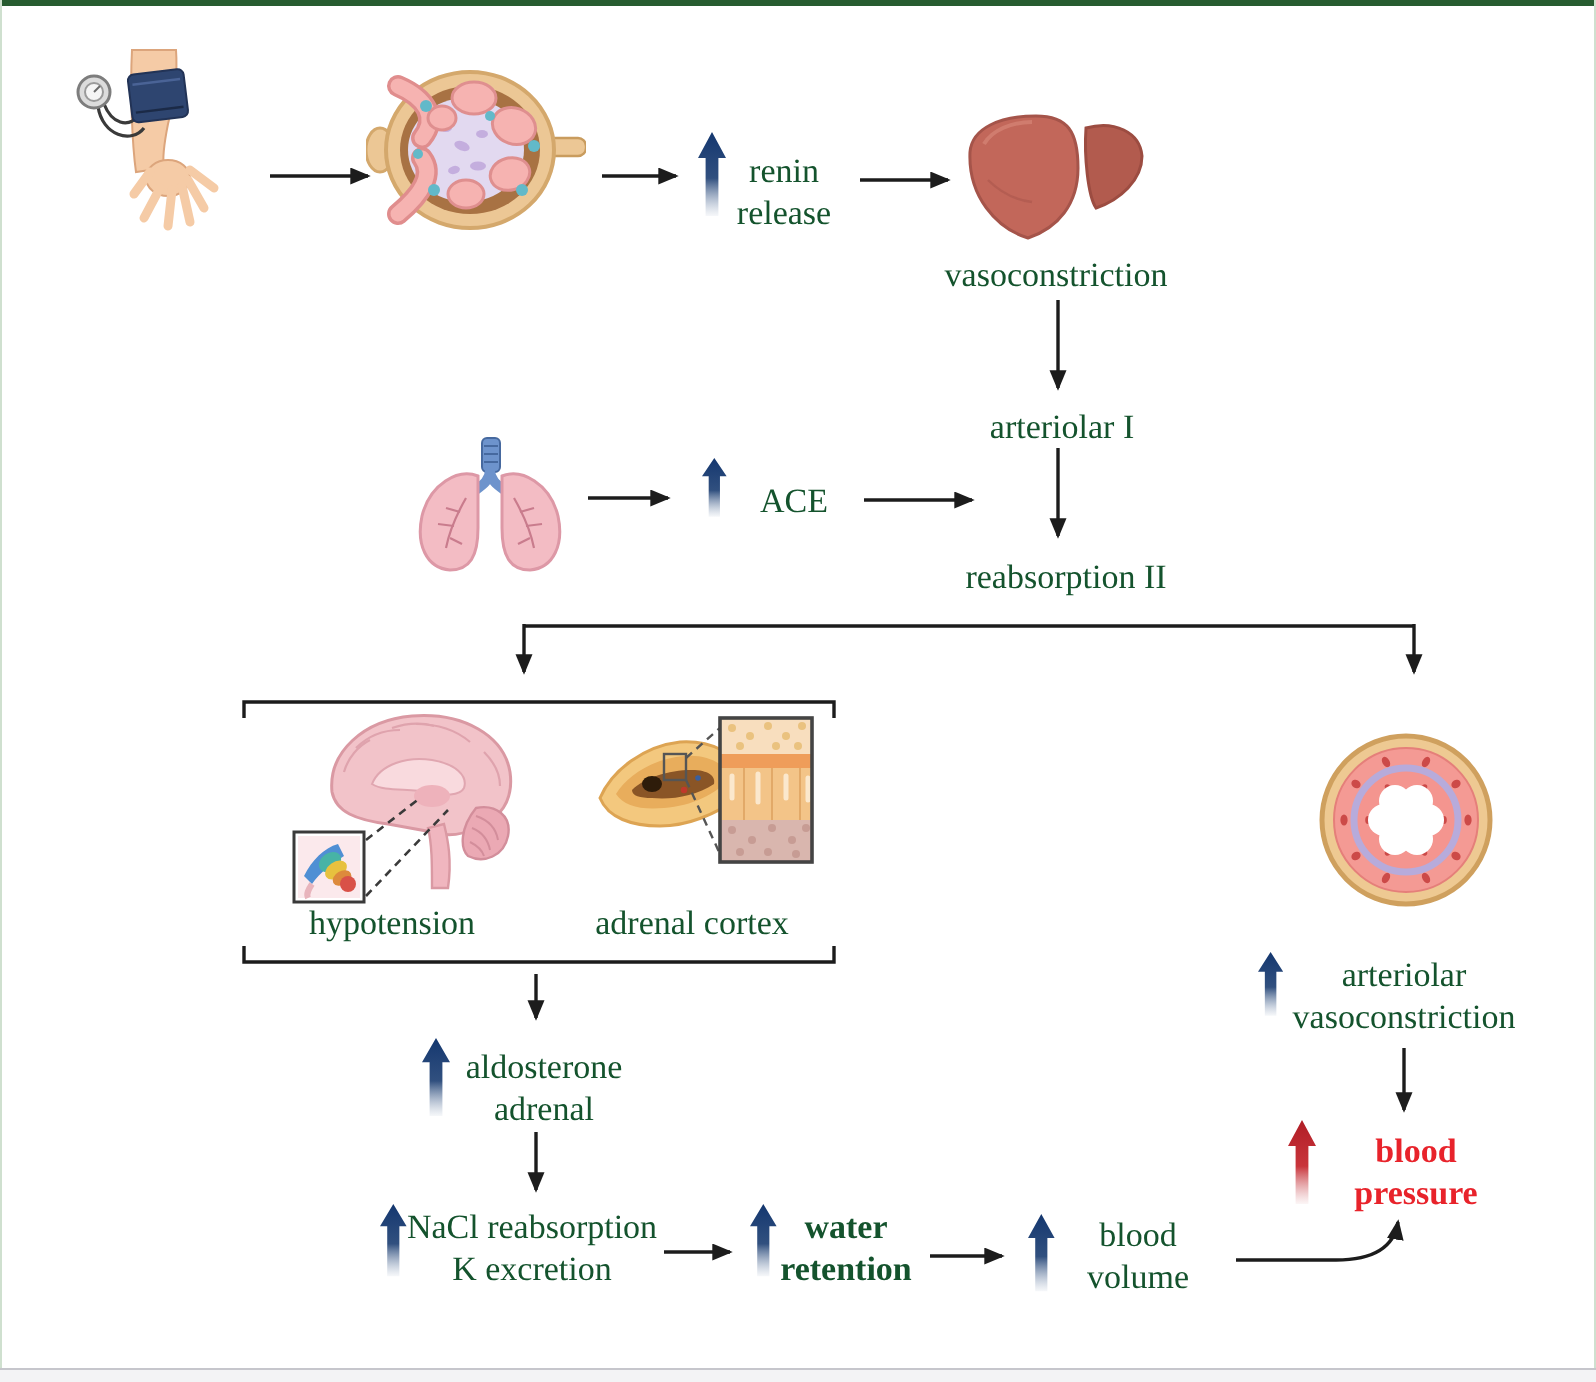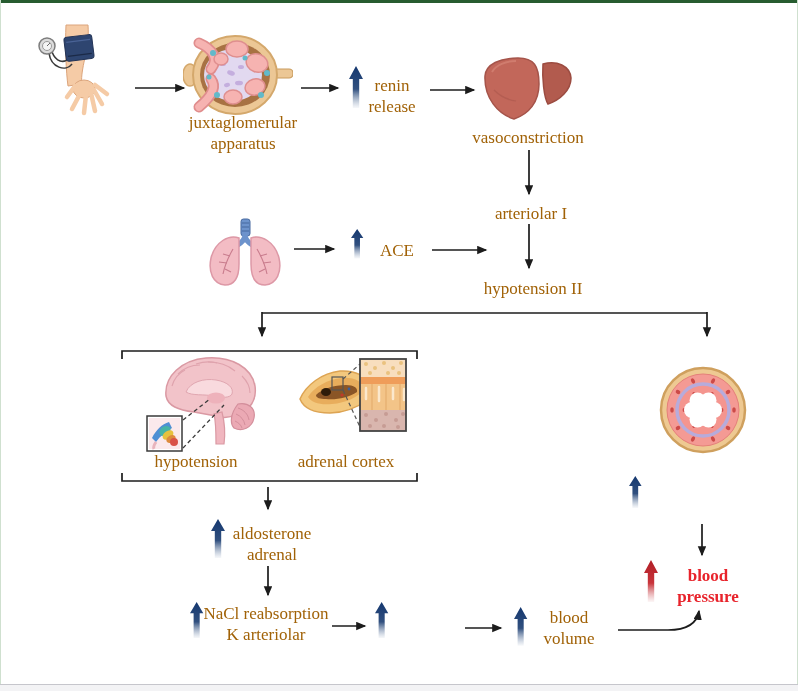--- a/index.html
+++ b/index.html
@@ -7,21 +7,21 @@
     position:relative;width:798px;height:691px;background:#ffffff;overflow:hidden;
     font-family:"Liberation Serif","DejaVu Serif",serif;
   }
   .edge-top{position:absolute;left:0;top:0;width:798px;height:3px;background:#275c30;}
   .edge-left{position:absolute;left:0;top:0;width:1px;height:691px;background:#cfe0cf;}
   .edge-right{position:absolute;right:0;top:0;width:1px;height:691px;background:#cfe0cf;}
   .footer-line{position:absolute;left:0;top:684px;width:798px;height:1px;background:#c6c6cc;}
   .footer-strip{position:absolute;left:0;top:685px;width:798px;height:6px;background:#f3f3f5;}
   .lbl{
     position:absolute;transform:translateX(-50%);text-align:center;
-    white-space:pre-line;font-size:17px;line-height:1.22;color:#a16207;
+    white-space:pre-line;font-size:17px;line-height:1.22;color:#14532d;
   }
   .lbl.bold{font-weight:bold;}
   .lbl.red{color:#e8232b;font-weight:bold;}
   .icon{position:absolute;}
   svg{display:block;}
 </style>
 </head>
 <body>
 
 <div id="canvas">
@@ -272,34 +272,36 @@
       <circle cx="44" cy="44" r="12"></circle>
       <circle cx="55" cy="44" r="8"></circle>
       <circle cx="49.5" cy="53.5" r="8"></circle>
       <circle cx="38.5" cy="53.5" r="8"></circle>
       <circle cx="33" cy="44" r="8"></circle>
       <circle cx="38.5" cy="34.5" r="8"></circle>
       <circle cx="49.5" cy="34.5" r="8"></circle>
     </g>
   </svg>
 
-  <div class="lbl" style="left:243px;top:113px">juxtaglomerular
-apparatus</div>
   <div class="lbl" style="left:392px;top:76px">renin
 release</div>
   <div class="lbl" style="left:528px;top:128px">vasoconstriction</div>
   <div class="lbl" style="left:531px;top:204px">arteriolar I</div>
   <div class="lbl" style="left:397px;top:241px">ACE</div>
-  <div class="lbl" style="left:533px;top:279px">hypotension II</div>
+  <div class="lbl" style="left:533px;top:279px">reabsorption II</div>
   <div class="lbl" style="left:196px;top:452px">hypotension</div>
   <div class="lbl" style="left:346px;top:452px">adrenal cortex</div>
   <div class="lbl" style="left:272px;top:524px">aldosterone
 adrenal</div>
   <div class="lbl" style="left:266px;top:604px">NaCl reabsorption
-K arteriolar</div>
+K excretion</div>
+  <div class="lbl bold" style="left:423px;top:604px">water
+retention</div>
   <div class="lbl" style="left:569px;top:608px">blood
 volume</div>
+  <div class="lbl" style="left:702px;top:478px">arteriolar
+vasoconstriction</div>
   <div class="lbl red" style="left:708px;top:566px">blood
 pressure</div>
 
   <div class="footer-line"></div>
   <div class="footer-strip"></div>
 </div>
 
 </body></html>

